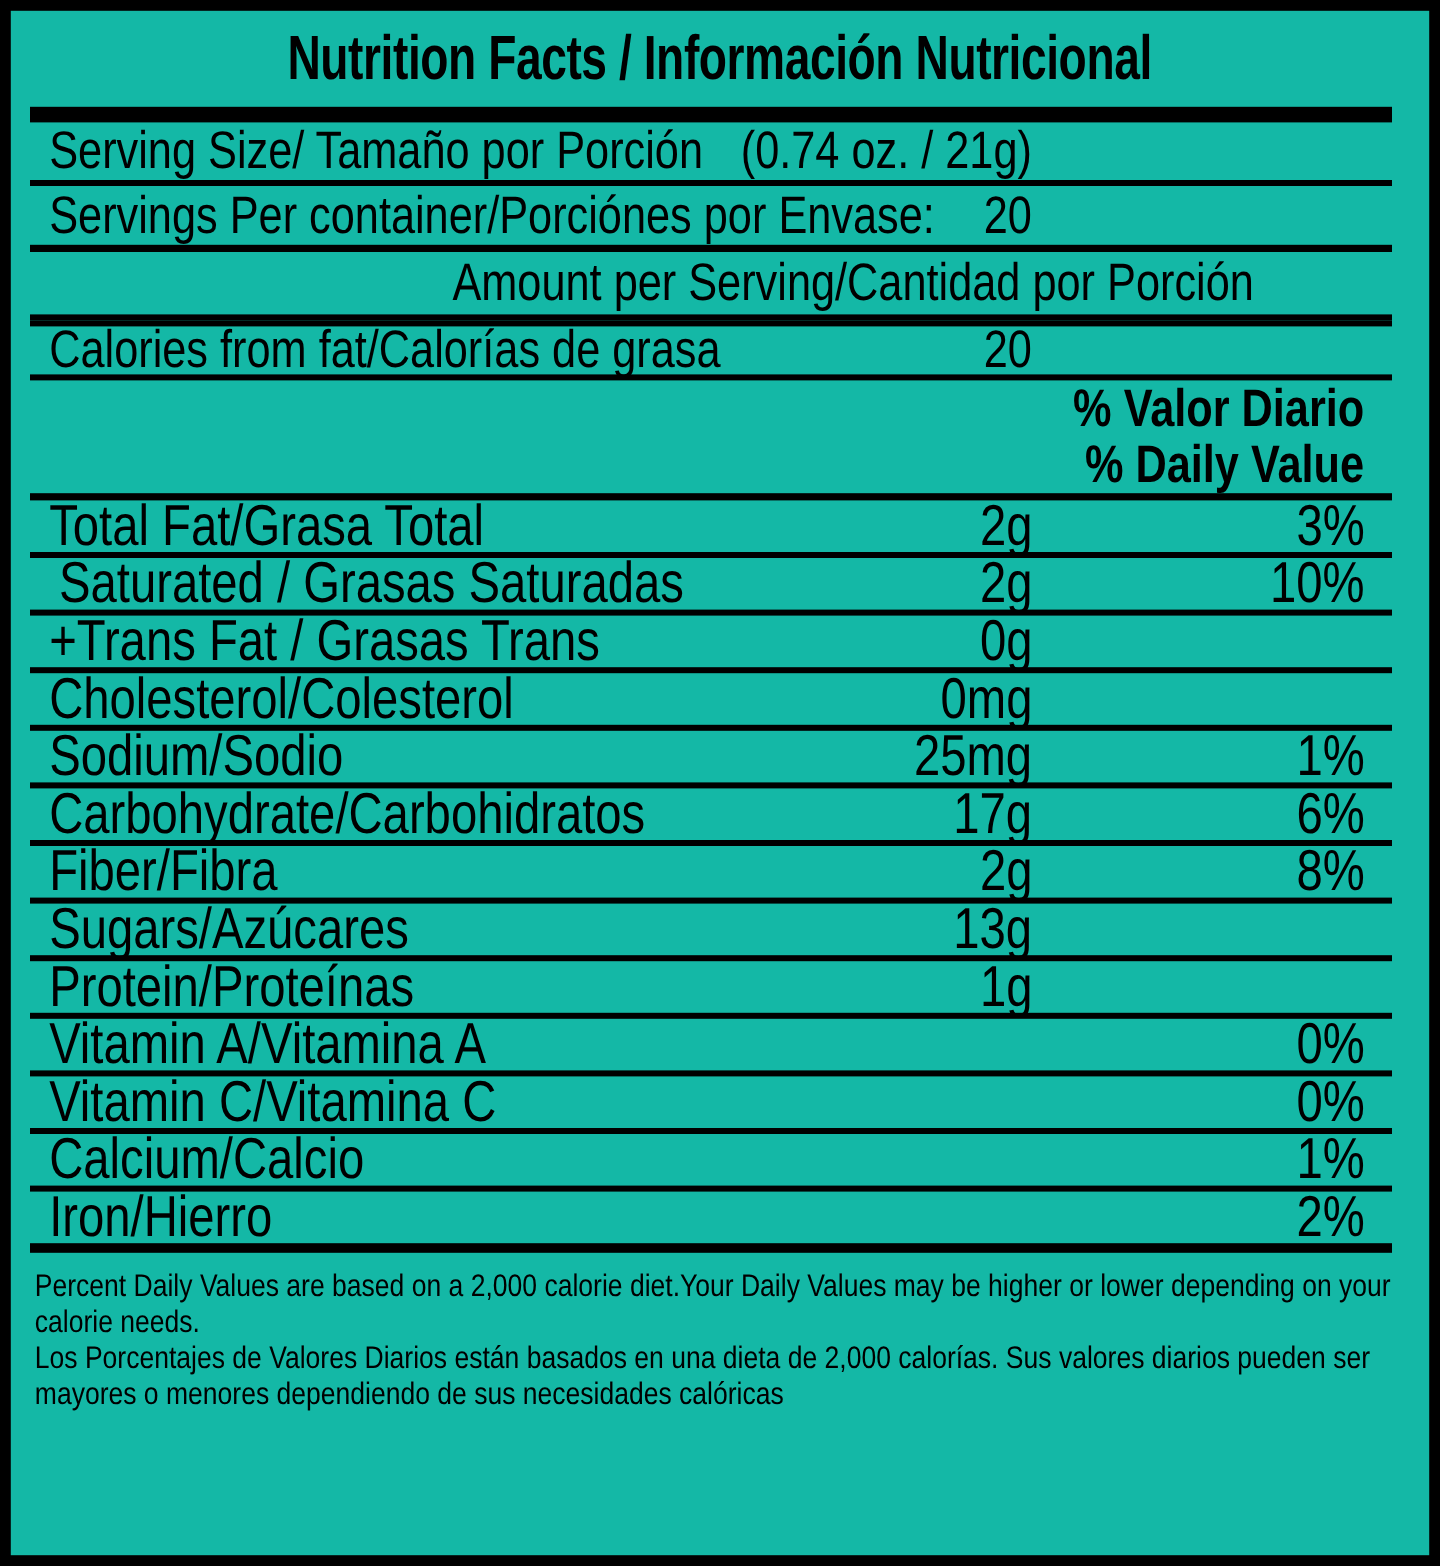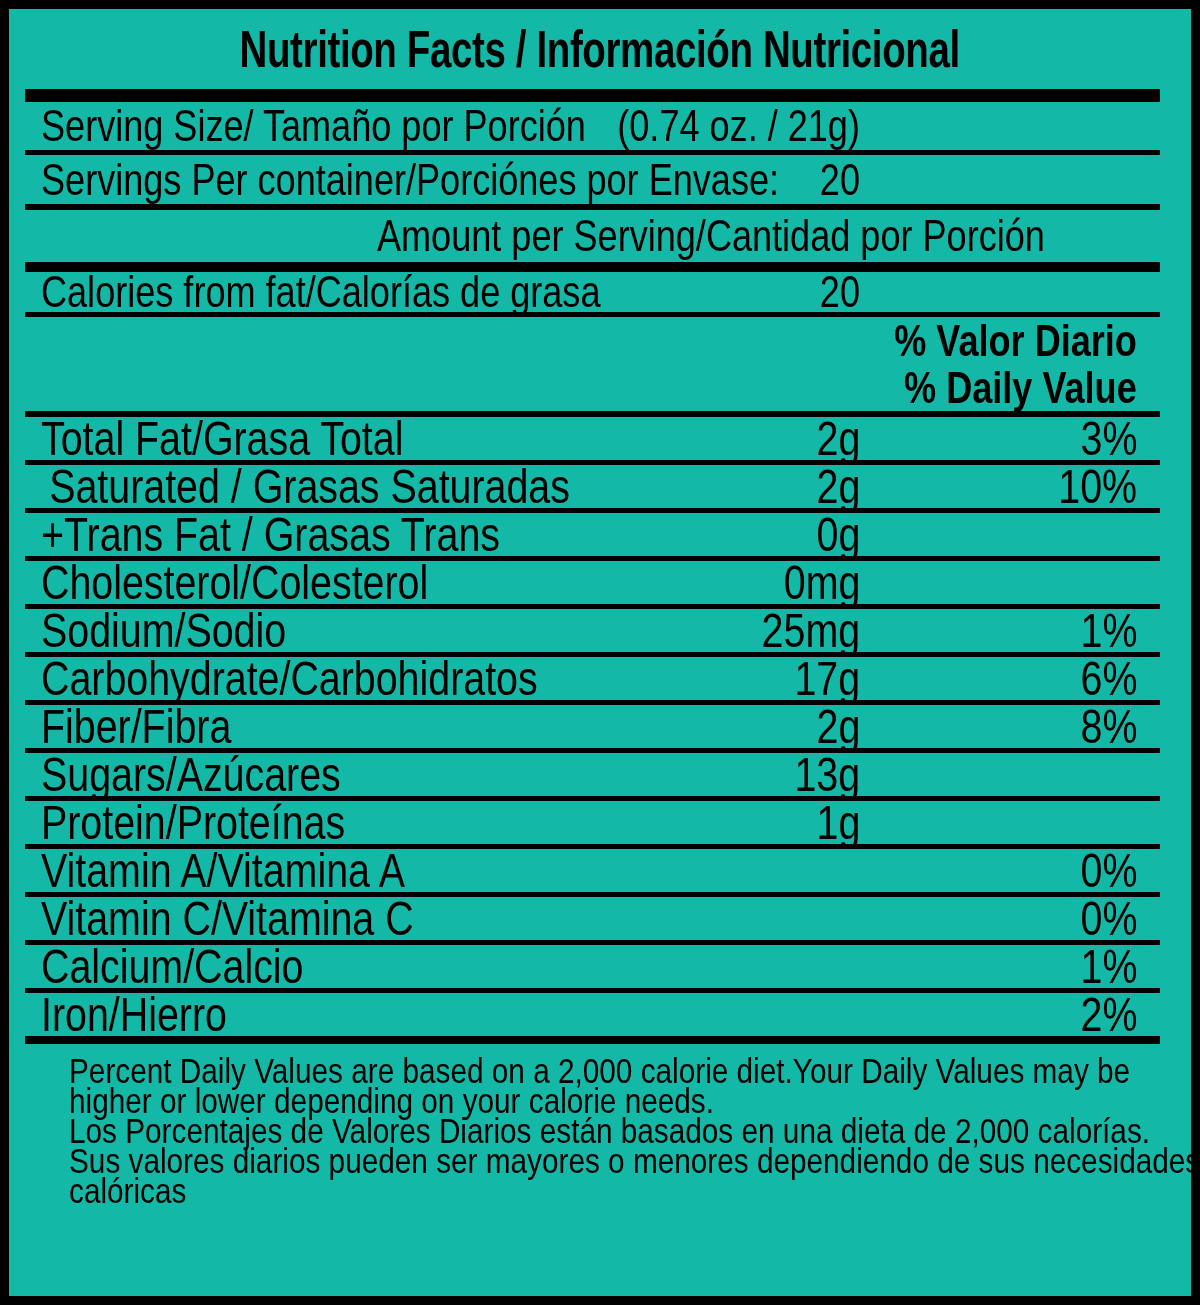--- a/index.html
+++ b/index.html
@@ -77,22 +77,21 @@
     position: relative;
     height: 47px;
     font-size: 44px;
     font-weight: bold;
   }
 
   .indent { padding-left: 10px; }
 
   .footnote {
     padding: 12px 0 0 20px;
-    font-size: 35px;
-    margin-left: 40px;
+    font-size: 26px;
   }
   .fn-scale {
     width: 1340px;
     transform: scaleX(0.85);
     transform-origin: 0 0;
     line-height: 30px;
   }
   .fn-scale p { margin: 0; }
 </style>
 </head>

